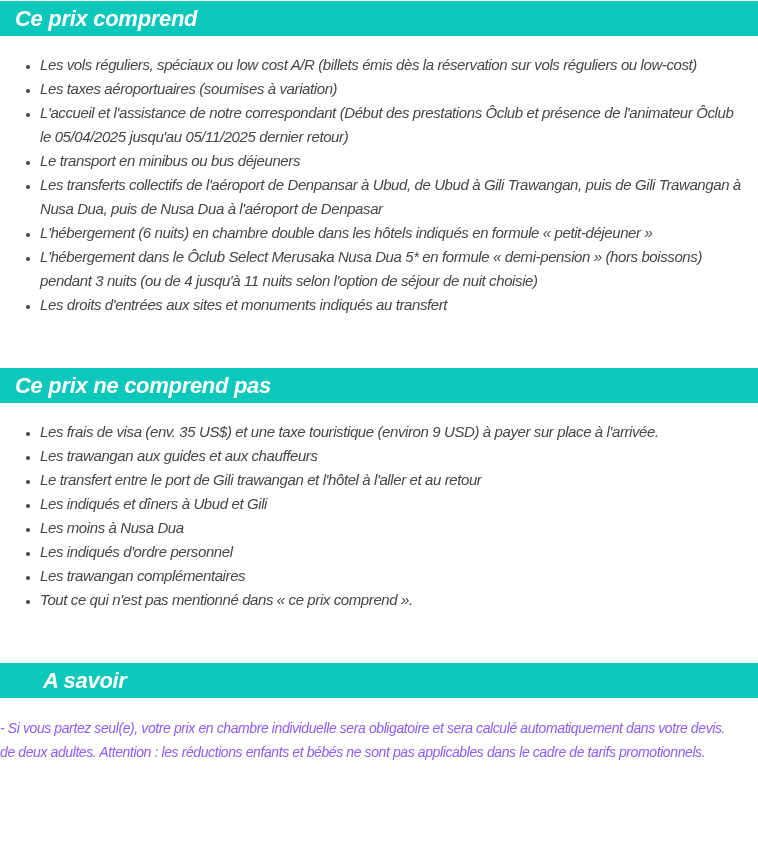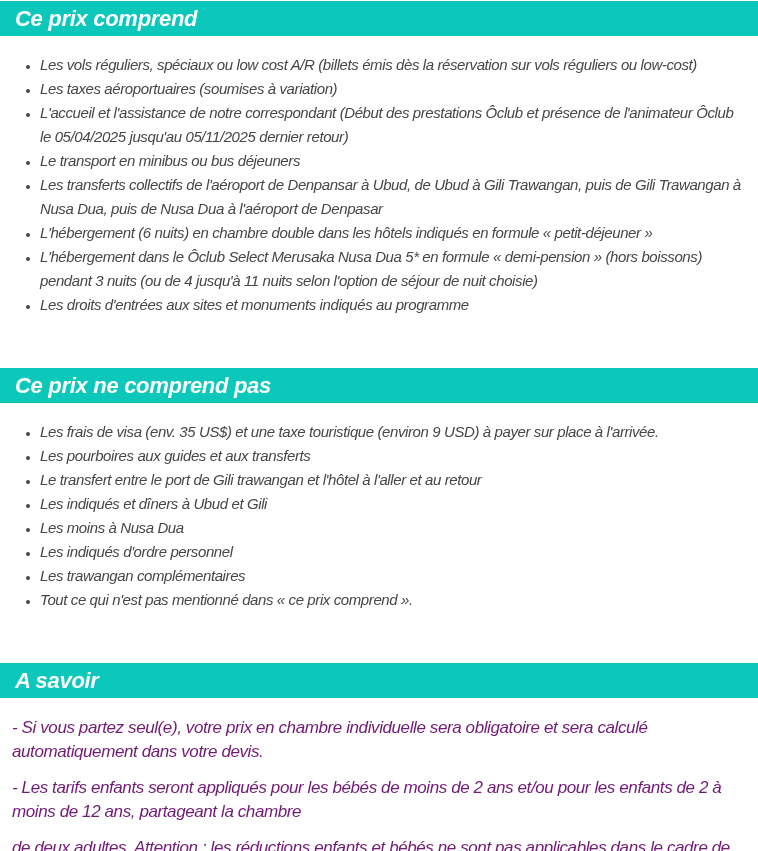--- a/index.html
+++ b/index.html
@@ -25,21 +25,21 @@
     padding-left: 15px;
     font-size: 22px;
     font-weight: bold;
     font-style: italic;
     color: #ffffff;
     letter-spacing: -0.3px;
     white-space: nowrap;
   }
   .bar-included { margin-top: 1px; }
   .bar-not-included { margin-top: 51px; }
-  .bar-notes { margin-top: 51px; }
+  .bar-notes { margin-top: 51px; padding-left: 28px; }
 
   ul.bullet-list {
     margin: 17px 0 0 0;
     padding: 0 11px 0 40px;
     list-style: disc outside;
   }
   ul.bullet-list li {
     font-size: 15px;
     line-height: 24px;
     letter-spacing: -0.4px;
@@ -47,58 +47,57 @@
   }
   ul.bullet-list li::marker {
     font-size: 12px;
     color: #464646;
   }
   .notes-block {
     margin-top: 18px;
     padding: 0 2px 0 0;
   }
   .notes-block p {
-    margin: 12px;
-    font-size: 17px;
+    margin: 0;
+    font-size: 14px;
     line-height: 24px;
     letter-spacing: -0.4px;
-    color: #701a75;
+    color: #8b5cf6;
   }
 </style>
 </head>
 <body style="color: rgb(70, 70, 70);">
 
 <div class="section-bar bar-included" style="background: rgb(11, 200, 187);">
   <h2 class="section-title" style="color: rgb(255, 255, 255);">Ce prix comprend</h2>
 </div>
 <ul class="bullet-list">
   <li>Les vols réguliers, spéciaux ou low cost A/R (billets émis dès la réservation sur vols réguliers ou low-cost)</li>
   <li>Les taxes aéroportuaires (soumises à variation)</li>
   <li>L'accueil et l'assistance de notre correspondant (Début des prestations Ôclub et présence de l'animateur Ôclub le 05/04/2025 jusqu'au 05/11/2025 dernier retour)</li>
   <li>Le transport en minibus ou bus déjeuners</li>
   <li>Les transferts collectifs de l'aéroport de Denpansar à Ubud, de Ubud à Gili Trawangan, puis de Gili Trawangan à Nusa Dua, puis de Nusa Dua à l'aéroport de Denpasar</li>
   <li>L'hébergement (6 nuits) en chambre double dans les hôtels indiqués en formule « petit-déjeuner »</li>
   <li>L'hébergement dans le Ôclub Select Merusaka Nusa Dua 5* en formule « demi-pension » (hors boissons) pendant 3 nuits (ou de 4 jusqu'à 11 nuits selon l'option de séjour de nuit choisie)</li>
-  <li>Les droits d'entrées aux sites et monuments indiqués au programme</li>
+  <li>Les droits d'entrées aux sites et monuments indiqués au transfert</li>
 </ul>
 
 <div class="section-bar bar-not-included" style="background: rgb(11, 200, 187);">
   <h2 class="section-title" style="color: rgb(255, 255, 255);">Ce prix ne comprend pas</h2>
 </div>
 <ul class="bullet-list">
   <li>Les frais de visa (env. 35 US$) et une taxe touristique (environ 9 USD) à payer sur place à l'arrivée.</li>
-  <li>Les pourboires aux guides et aux transferts</li>
+  <li>Les trawangan aux guides et aux chauffeurs</li>
   <li>Le transfert entre le port de Gili trawangan et l'hôtel à l'aller et au retour</li>
   <li>Les indiqués et dîners à Ubud et Gili</li>
   <li>Les moins à Nusa Dua</li>
   <li>Les indiqués d'ordre personnel</li>
   <li>Les trawangan complémentaires</li>
   <li>Tout ce qui n'est pas mentionné dans « ce prix comprend ».</li>
 </ul>
 
 <div class="section-bar bar-notes" style="background: rgb(11, 200, 187);">
   <h2 class="section-title" style="color: rgb(255, 255, 255);">A savoir</h2>
 </div>
 <div class="notes-block">
   <p>- Si vous partez seul(e), votre prix en chambre individuelle sera obligatoire et sera calculé automatiquement dans votre devis.</p>
-  <p>- Les tarifs enfants seront appliqués pour les bébés de moins de 2 ans et/ou pour les enfants de 2 à moins de 12 ans, partageant la chambre</p>
   <p>de deux adultes. Attention : les réductions enfants et bébés ne sont pas applicables dans le cadre de tarifs promotionnels.</p>
 </div>
 
 </body></html>

